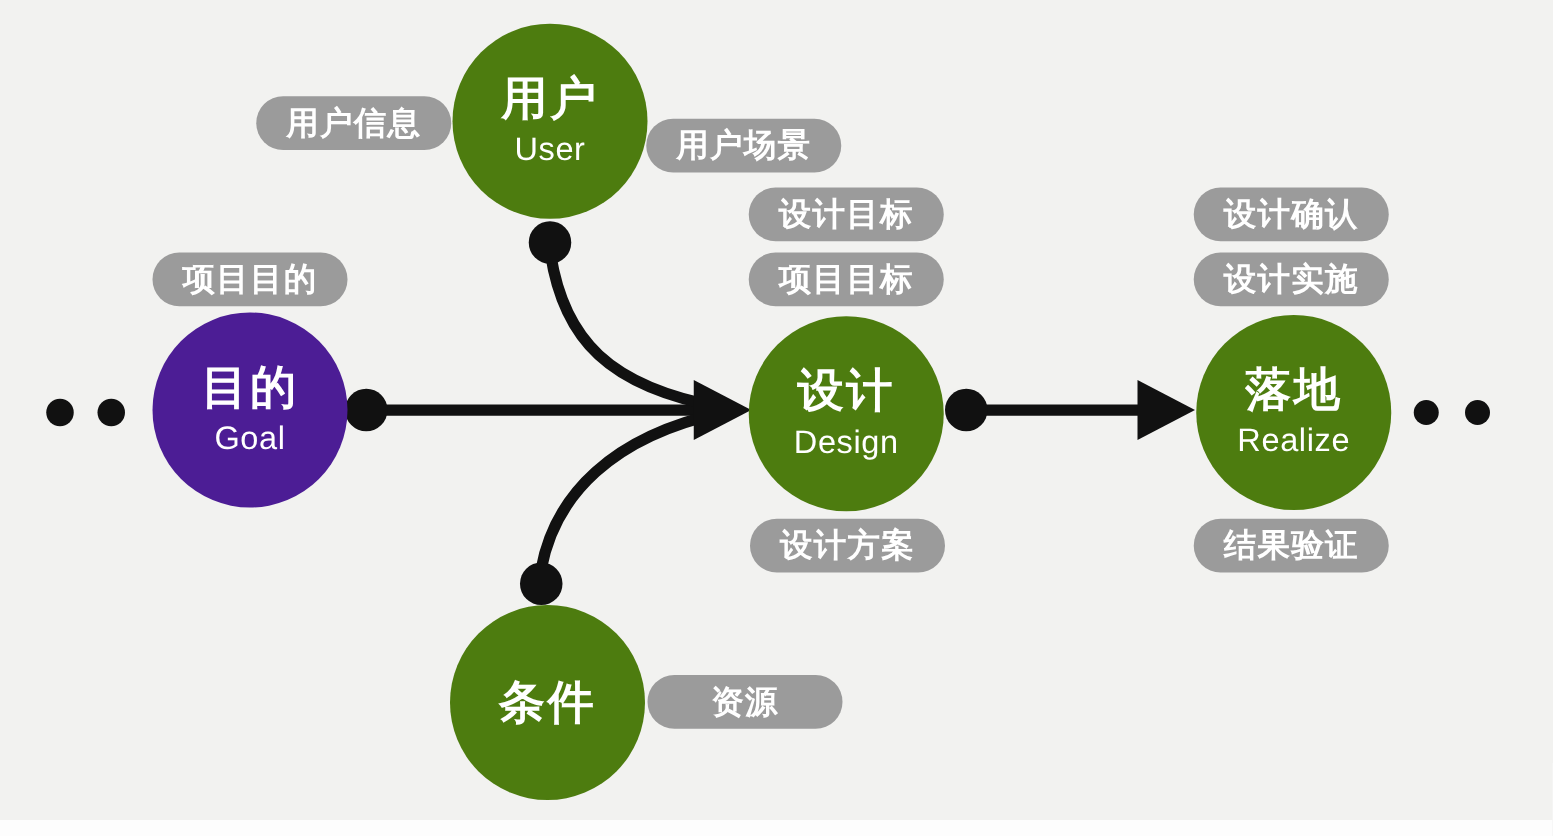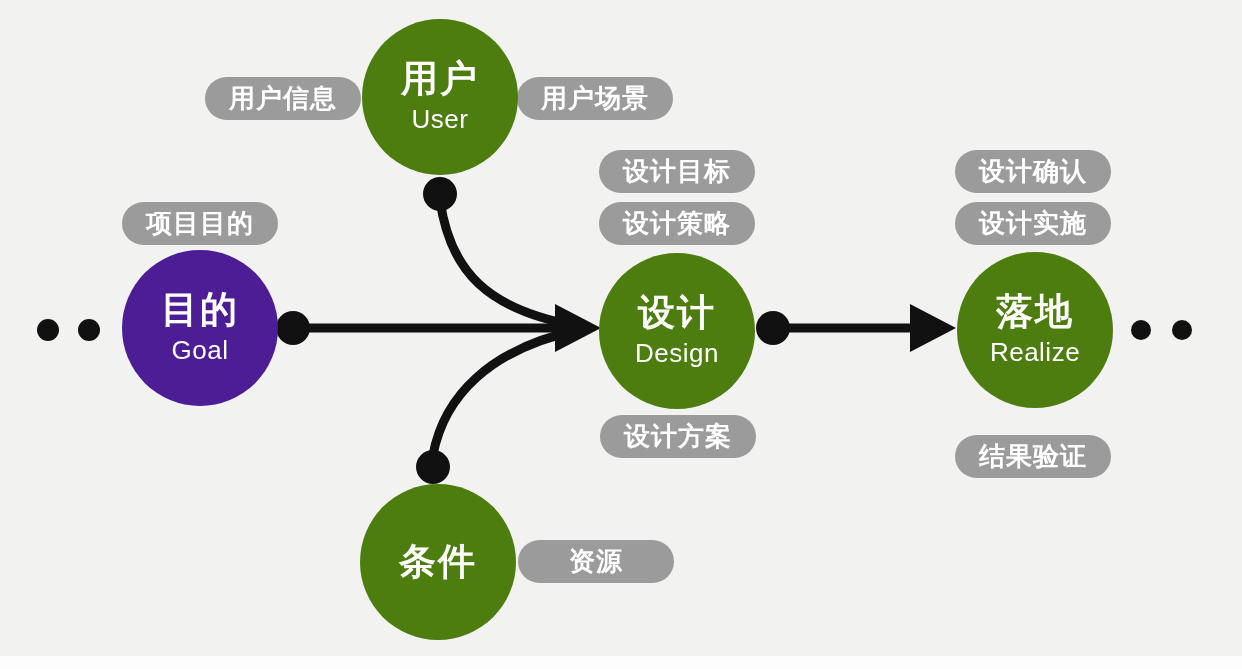--- a/index.html
+++ b/index.html
@@ -30,29 +30,29 @@
   .node-realize{left:957px;top:252px;}
   .node-condition{left:360px;top:484px;}
 
   .pill{
     position:absolute;width:156px;height:43px;border-radius:22px;
     background:#9b9b9b;color:#ffffff;
     display:flex;align-items:center;justify-content:center;
     font-size:26px;font-weight:bold;letter-spacing:1px;z-index:2;
   }
   .pill-user-info{left:205px;top:77px;}
-  .pill-user-scenario{left:517px;top:77px;}
+  .pill-user-scenario{left:517px;top:95px;}
   .pill-project-purpose{left:122px;top:202px;}
   .pill-project-target{left:122px;top:415px;}
   .pill-design-goal{left:599px;top:150px;}
   .pill-design-strategy{left:599px;top:202px;}
   .pill-design-solution{left:600px;top:415px;}
   .pill-design-confirm{left:955px;top:150px;}
   .pill-design-implement{left:955px;top:202px;}
-  .pill-result-verify{left:955px;top:435px;}
+  .pill-result-verify{left:955px;top:415px;}
   .pill-restriction{left:204px;top:540px;}
   .pill-resource{left:518px;top:540px;}
 </style>
 </head>
 <body>
 
 <div class="canvas">
 
   <svg class="connectors" viewBox="0 0 1242 669">
 
@@ -95,21 +95,21 @@
     <span class="en">Realize</span>
   </div>
   <div class="node node-black node-condition">
     <span class="zh">条件</span>
   </div>
 
   <div class="pill pill-user-info">用户信息</div>
   <div class="pill pill-user-scenario">用户场景</div>
   <div class="pill pill-project-purpose">项目目的</div>
   <div class="pill pill-design-goal">设计目标</div>
-  <div class="pill pill-design-strategy">设计策略</div>
+  <div class="pill pill-design-strategy">项目目标</div>
   <div class="pill pill-design-solution">设计方案</div>
   <div class="pill pill-design-confirm">设计确认</div>
   <div class="pill pill-design-implement">设计实施</div>
   <div class="pill pill-result-verify">结果验证</div>
   <div class="pill pill-resource">资源</div>
 
   <div class="bottom-strip"></div>
 </div>
 
 </body></html>

